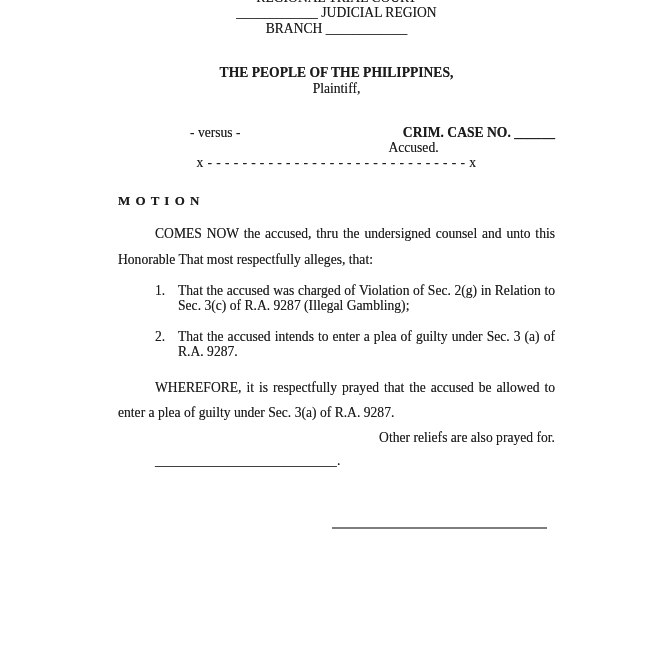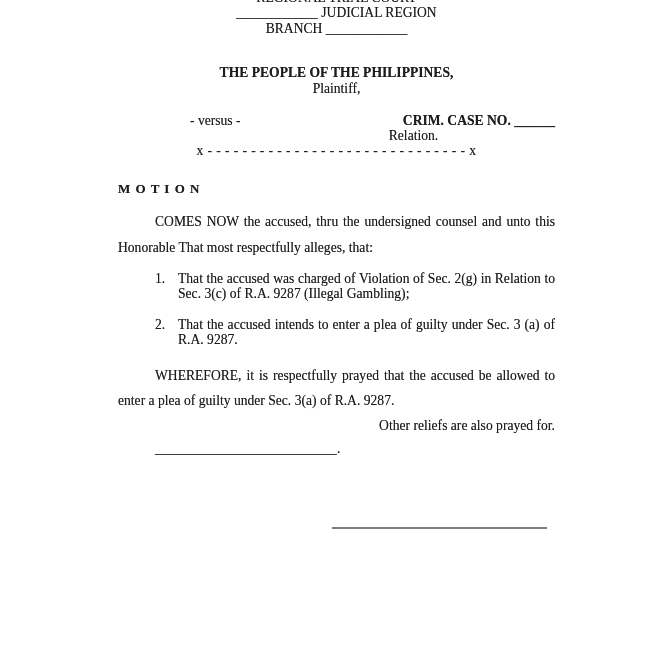--- a/index.html
+++ b/index.html
@@ -22,21 +22,21 @@
   .plaintiff-name { font-weight: bold; line-height: 16px; }
   .role-line { line-height: 15px; }
   .role-plaintiff { }
   .role-accused  { margin-left: 154px; }
   .versus-row {
     display: flex;
     align-items: baseline;
     margin-top: 17px;
     line-height: 15px;
   }
-  .versus { margin-left: 72px; }
+  .versus { margin-left: 72px; margin-top: 12px; }
   .case-no { margin-left: auto; font-weight: bold; }
   .accused-blank { margin-top: 13px; line-height: 15px; letter-spacing: 0.2px; }
   .divider { line-height: 15px; white-space: pre; letter-spacing: 0.4px; }
   .title {
     margin: 23px 0 0;
     text-align: left;
     font-weight: bold;
     font-size: 13px;
     line-height: 16px;
     letter-spacing: 1px;
@@ -73,21 +73,21 @@
   <div class="hdr">____________ JUDICIAL REGION</div>
   <div class="hdr">BRANCH ____________</div>
 
   <div class="caption">
     <div class="plaintiff-name">THE PEOPLE OF THE PHILIPPINES,</div>
     <div class="role-line role-plaintiff">Plaintiff,</div>
     <div class="versus-row">
       <span class="versus">- versus -</span>
       <span class="case-no">CRIM. CASE NO. ______</span>
     </div>
-    <div class="role-line role-accused">Relation.</div>
+    <div class="role-line role-accused">Accused.</div>
     <div class="divider">x - - - - - - - - - - - - - - - - - - - - - - - - - - - - - - x</div>
   </div>
 
   <h1 class="title">M O T I O N</h1>
 
   <p class="para">COMES NOW the accused, thru the undersigned counsel and unto this Honorable That most respectfully alleges, that:</p>
 
   <ol class="list">
     <li class="list-item">
       <span class="li-num">1.</span>

